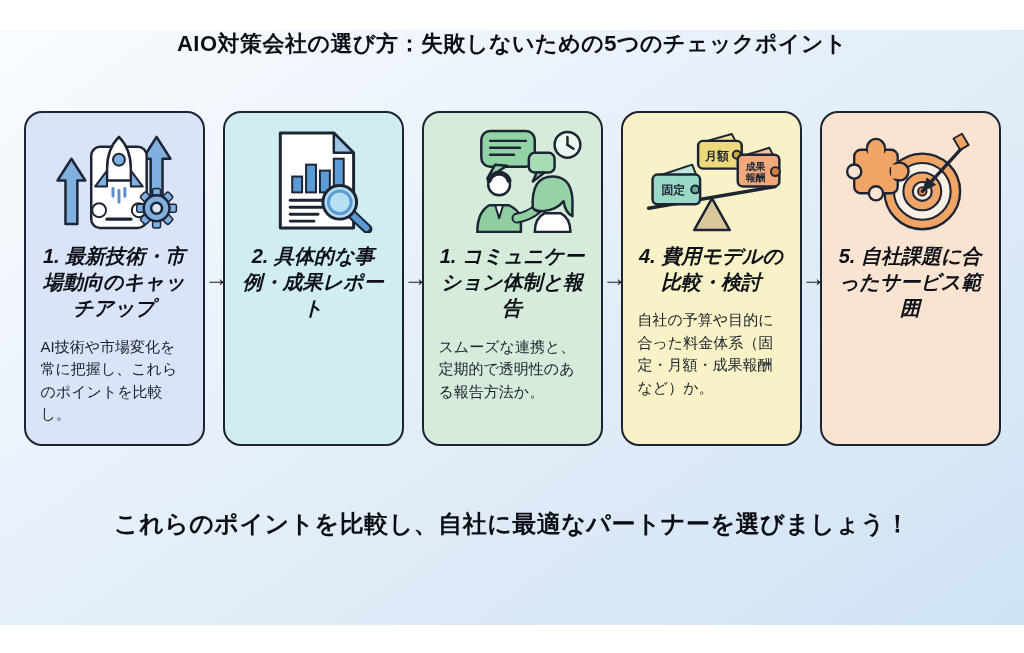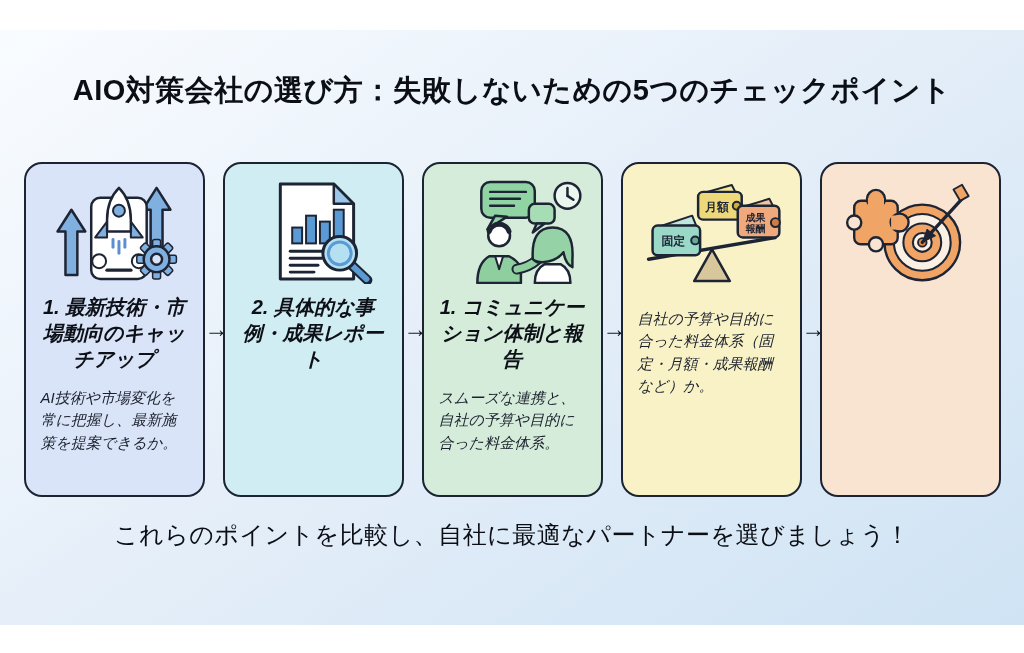--- a/index.html
+++ b/index.html
@@ -12,22 +12,21 @@
   }
   .panel {
     position: absolute;
     left: 0; right: 0; top: 30px; bottom: 28px;
     background: linear-gradient(145deg, #f9fcff 0%, #e6eff9 45%, #cfe3f4 100%);
     display: flex;
     flex-direction: column;
     align-items: center;
   }
   .title {
-    margin-top: 42px;
-    font-size: 29px;
+    font-size: 22px;
     font-weight: 700;
     letter-spacing: 0.5px;
     color: #0b0e14;
     text-align: center;
     line-height: 1.3;
   }
   .cards-row {
     margin-top: 52px;
     display: flex;
     align-items: center;
@@ -67,35 +66,34 @@
     font-style: italic;
   }
   .card-body {
     margin-top: 14px;
     font-size: 15px;
     font-weight: 500;
     color: #1a202c;
     text-align: left;
     line-height: 1.5;
     width: 100%;
-    font-style: italic;
   }
   .flow-arrow {
     width: 18px;
     flex: none;
     text-align: center;
     font-size: 24px;
     font-weight: 600;
     color: #13161c;
     line-height: 1;
   }
   .footer {
-    margin-top: 22px;
+    margin-top: 62px;
     font-size: 24px;
-    font-weight: 400;
+    font-weight: 700;
     color: #0b0e14;
     letter-spacing: 0.5px;
   }
   svg .ln { stroke: #1d2433; stroke-linecap: round; }
   svg text { font-family: "Liberation Sans", "DejaVu Sans", sans-serif; font-weight: 700; fill: #1d2433; }
 </style>
 </head>
 <body>
 
 <div class="panel">
@@ -128,21 +126,21 @@
             <rect x="114" y="60" width="8" height="10" rx="2" fill="#7fb0e0" stroke="#1d2433" stroke-width="1.5" transform="rotate(180 118 80)"></rect>
             <rect x="114" y="60" width="8" height="10" rx="2" fill="#7fb0e0" stroke="#1d2433" stroke-width="1.5" transform="rotate(225 118 80)"></rect>
             <rect x="114" y="60" width="8" height="10" rx="2" fill="#7fb0e0" stroke="#1d2433" stroke-width="1.5" transform="rotate(270 118 80)"></rect>
             <rect x="114" y="60" width="8" height="10" rx="2" fill="#7fb0e0" stroke="#1d2433" stroke-width="1.5" transform="rotate(315 118 80)"></rect>
             <circle cx="118" cy="80" r="13" fill="#7fb0e0" stroke="#1d2433" stroke-width="2.5"></circle>
             <circle cx="118" cy="80" r="5.5" fill="#d9e4f8" stroke="#1d2433" stroke-width="2.5"></circle>
           </g>
         </svg>
       </div>
       <h2 class="card-heading">1. 最新技術・市場動向のキャッチアップ</h2>
-      <p class="card-body">AI技術や市場変化を常に把握し、最新施策を提案できるか。</p>
+      <p class="card-body">AI技術や市場変化を常に把握し、これらのポイントを比較し。</p>
     </section>
 
     <div class="flow-arrow">→</div>
 
     <section class="card card-2">
       <div class="icon-wrap">
         <svg width="150" height="104" viewBox="0 0 150 105">
           <path d="M42 4 H96 L116 24 V100 H42 Z" fill="#ffffff" stroke="#1d2433" stroke-width="3" stroke-linejoin="round"></path>
           <path d="M96 4 V24 H116 Z" fill="#9cc7e8" stroke="#1d2433" stroke-width="2.5" stroke-linejoin="round"></path>
           <rect x="54" y="48" width="10" height="16" fill="#5b9bd5" stroke="#1d2433" stroke-width="2"></rect>
@@ -193,21 +191,21 @@
             <path d="M52 52 A10.5 10.5 0 0 1 72 52" fill="none" stroke="#1d2433" stroke-width="5" stroke-linecap="round"></path>
           </g>
           <g>
             <circle cx="116" cy="66" r="10" fill="#ffffff" stroke="#1d2433" stroke-width="2.5"></circle>
             <path d="M96 80 Q94 48 116 48 Q138 48 136 80 L136 88 Q129 85 127 73 Q120 82 106 83 Q99 83 96 80 Z" fill="#95d2a5" stroke="#1d2433" stroke-width="2.5" stroke-linejoin="round"></path>
             <path d="M98 104 Q98 90 108 85 L124 85 Q134 90 134 104 Z" fill="#ffffff" stroke="#1d2433" stroke-width="2.5" stroke-linejoin="round"></path>
           </g>
         </svg>
       </div>
       <h2 class="card-heading">1. コミュニケーション体制と報告</h2>
-      <p class="card-body">スムーズな連携と、自社の予算や目的に合った料金体系。</p>
+      <p class="card-body">スムーズな連携と、定期的で透明性のある報告方法か。</p>
     </section>
 
     <div class="flow-arrow">→</div>
 
     <section class="card card-4">
       <div class="icon-wrap">
         <svg width="150" height="104" viewBox="0 0 150 105">
           <line x1="12" y1="80" x2="140" y2="58" stroke="#1d2433" stroke-width="3.5" stroke-linecap="round"></line>
           <path d="M76 70 L94 102 L58 102 Z" fill="#d9c79c" stroke="#1d2433" stroke-width="2.5" stroke-linejoin="round"></path>
           <g>
@@ -224,20 +222,21 @@
           </g>
           <g>
             <path d="M104 28 L134 19 L138 27 Z" fill="#f4c29e" stroke="#1d2433" stroke-width="2" stroke-linejoin="round"></path>
             <rect x="102" y="26" width="42" height="32" rx="5" fill="#efa97c" stroke="#1d2433" stroke-width="2.5"></rect>
             <circle cx="140" cy="43" r="4.5" fill="#d07b3f" stroke="#1d2433" stroke-width="2"></circle>
             <text x="120" y="41" font-size="10" text-anchor="middle">成果</text>
             <text x="120" y="53" font-size="10" text-anchor="middle">報酬</text>
           </g>
         </svg>
       </div>
+      <h2 class="card-heading">4. 費用モデルの比較・検討</h2>
       <p class="card-body">自社の予算や目的に合った料金体系（固定・月額・成果報酬など）か。</p>
     </section>
 
     <div class="flow-arrow">→</div>
 
     <section class="card card-5">
       <div class="icon-wrap">
         <svg width="150" height="104" viewBox="0 0 150 110">
           <g>
             <circle cx="88" cy="66" r="40" fill="#f0a566" stroke="#1d2433" stroke-width="2.5"></circle>
@@ -255,19 +254,20 @@
             <rect x="16" y="22" width="46" height="46" rx="7" fill="#f0a566" stroke="#1d2433" stroke-width="2.5"></rect>
             <circle cx="39" cy="20" r="9.5" fill="#f0a566" stroke="#1d2433" stroke-width="2.5"></circle>
             <rect x="30.5" y="19" width="17" height="12" fill="#f0a566"></rect>
             <circle cx="64" cy="45" r="9.5" fill="#f0a566" stroke="#1d2433" stroke-width="2.5"></circle>
             <rect x="55" y="37.5" width="12" height="15" fill="#f0a566"></rect>
             <circle cx="16" cy="45" r="7.5" fill="#f9e3d1" stroke="#1d2433" stroke-width="2.5"></circle>
             <circle cx="39" cy="68" r="7.5" fill="#f9e3d1" stroke="#1d2433" stroke-width="2.5"></circle>
           </g>
         </svg>
       </div>
+      <h2 class="card-heading">5. 自社課題に合ったサービス範囲</h2>
     </section>
 
   </div>
 
   <p class="footer">これらのポイントを比較し、自社に最適なパートナーを選びましょう！</p>
 
 </div>
 
 </body></html>

